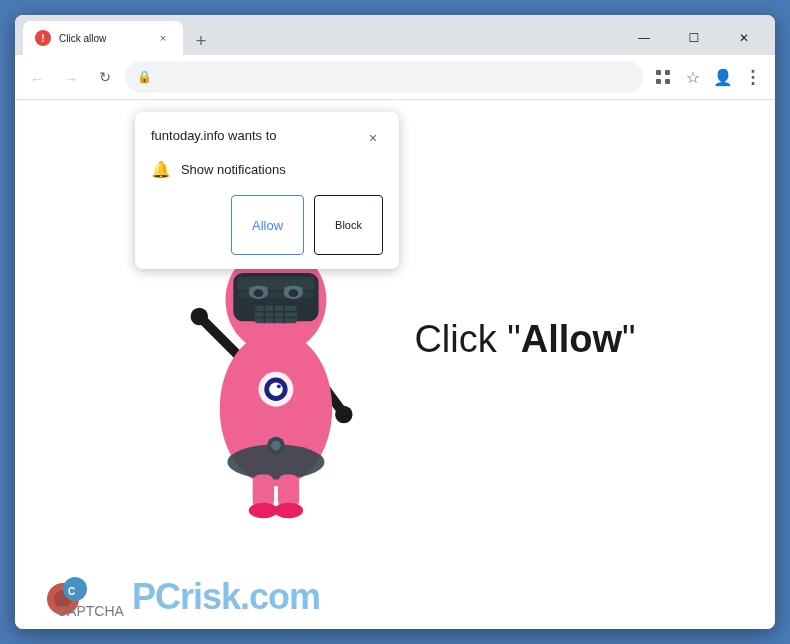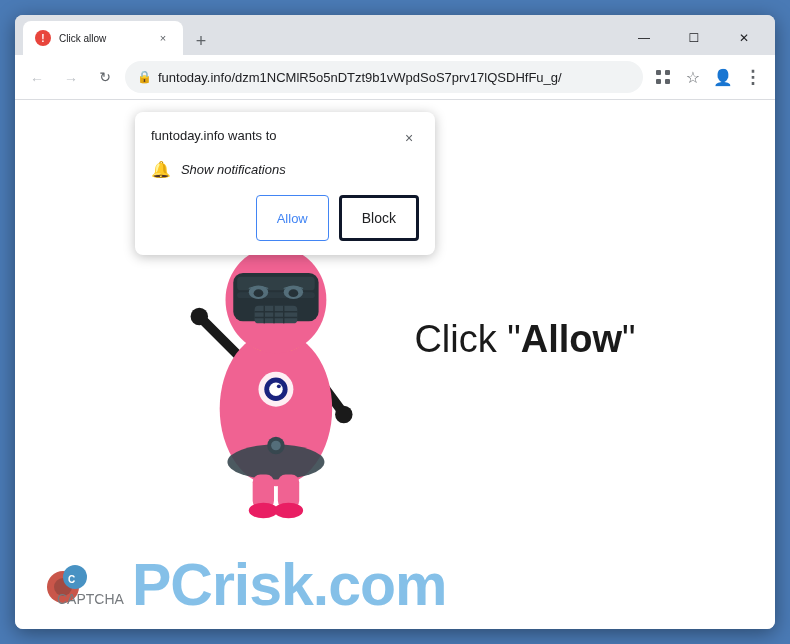--- a/index.html
+++ b/index.html
@@ -178,21 +178,21 @@
 
     
     .notification-popup {
       position: absolute;
       top: 12px;
       left: 120px;
       background: #fff;
       border-radius: 8px;
       box-shadow: 0 2px 12px rgba(0,0,0,0.25);
       padding: 16px 16px 14px 16px;
-      width: 300px;
+      width: 264px;
       z-index: 100;
     }
 
     .popup-header {
       display: flex;
       align-items: flex-start;
       justify-content: space-between;
       margin-bottom: 12px;
     }
 
@@ -221,47 +221,46 @@
     }
 
     .bell-icon {
       font-size: 16px;
       color: #5f6368;
     }
 
     .permission-text {
       font-size: 13px;
       color: #202124;
-      font-style: italic;
     }
 
     .popup-buttons {
       display: flex;
       justify-content: flex-end;
       gap: 10px;
     }
 
     .btn-allow {
       padding: 6px 20px;
       background: transparent;
       border: 1px solid #4285f4;
       color: #4285f4;
       border-radius: 4px;
       font-size: 13px;
       cursor: pointer;
       font-family: inherit;
     }
 
     .btn-block {
-      padding: 12px 20px;
+      padding: 23px 20px;
       background: transparent;
-      border: 3px solid #0f172a;
+      border: 1px solid #0f172a;
       color: #202124;
       border-radius: 4px;
-      font-size: 14px;
+      font-size: 11px;
       cursor: pointer;
       font-family: inherit;
     }
 
     
     .main-content {
       display: flex;
       align-items: center;
       justify-content: center;
       height: 100%;
@@ -299,21 +298,21 @@
       position: absolute;
       bottom: 10px;
       left: 30px;
       display: flex;
       align-items: center;
       gap: 8px;
       opacity: 0.85;
     }
 
     .pcrisk-logo {
-      font-size: 59px;
+      font-size: 36px;
       font-weight: bold;
       color: rgba(150,150,150,0.5);
       font-family: Arial, sans-serif;
       letter-spacing: -1px;
     }
 
     .pcrisk-logo span {
       color: #3498db;
       opacity: 0.7;
     }
@@ -341,21 +340,20 @@
     </div>
   </div>
 
   <div class="nav-bar">
     <div class="nav-btn disabled">←</div>
     <div class="nav-btn disabled">→</div>
     <div class="nav-btn">↻</div>
 
     <div class="address-bar">
       <span class="lock-icon">🔒</span>
-      <span class="address-text">funtoday.info/dzm1NCMlR5o5nDTzt9b1vWpdSoS7prv17lQSDHfFu_g/</span>
     </div>
 
     <div class="nav-actions">
       <div class="nav-btn">
         <svg width="16" height="16" viewBox="0 0 16 16" fill="none">
           <rect x="1" y="1" width="5" height="5" rx="1" fill="#5f6368"></rect>
           <rect x="10" y="1" width="5" height="5" rx="1" fill="#5f6368"></rect>
           <rect x="1" y="10" width="5" height="5" rx="1" fill="#5f6368"></rect>
           <rect x="10" y="10" width="5" height="5" rx="1" fill="#5f6368"></rect>
         </svg>

